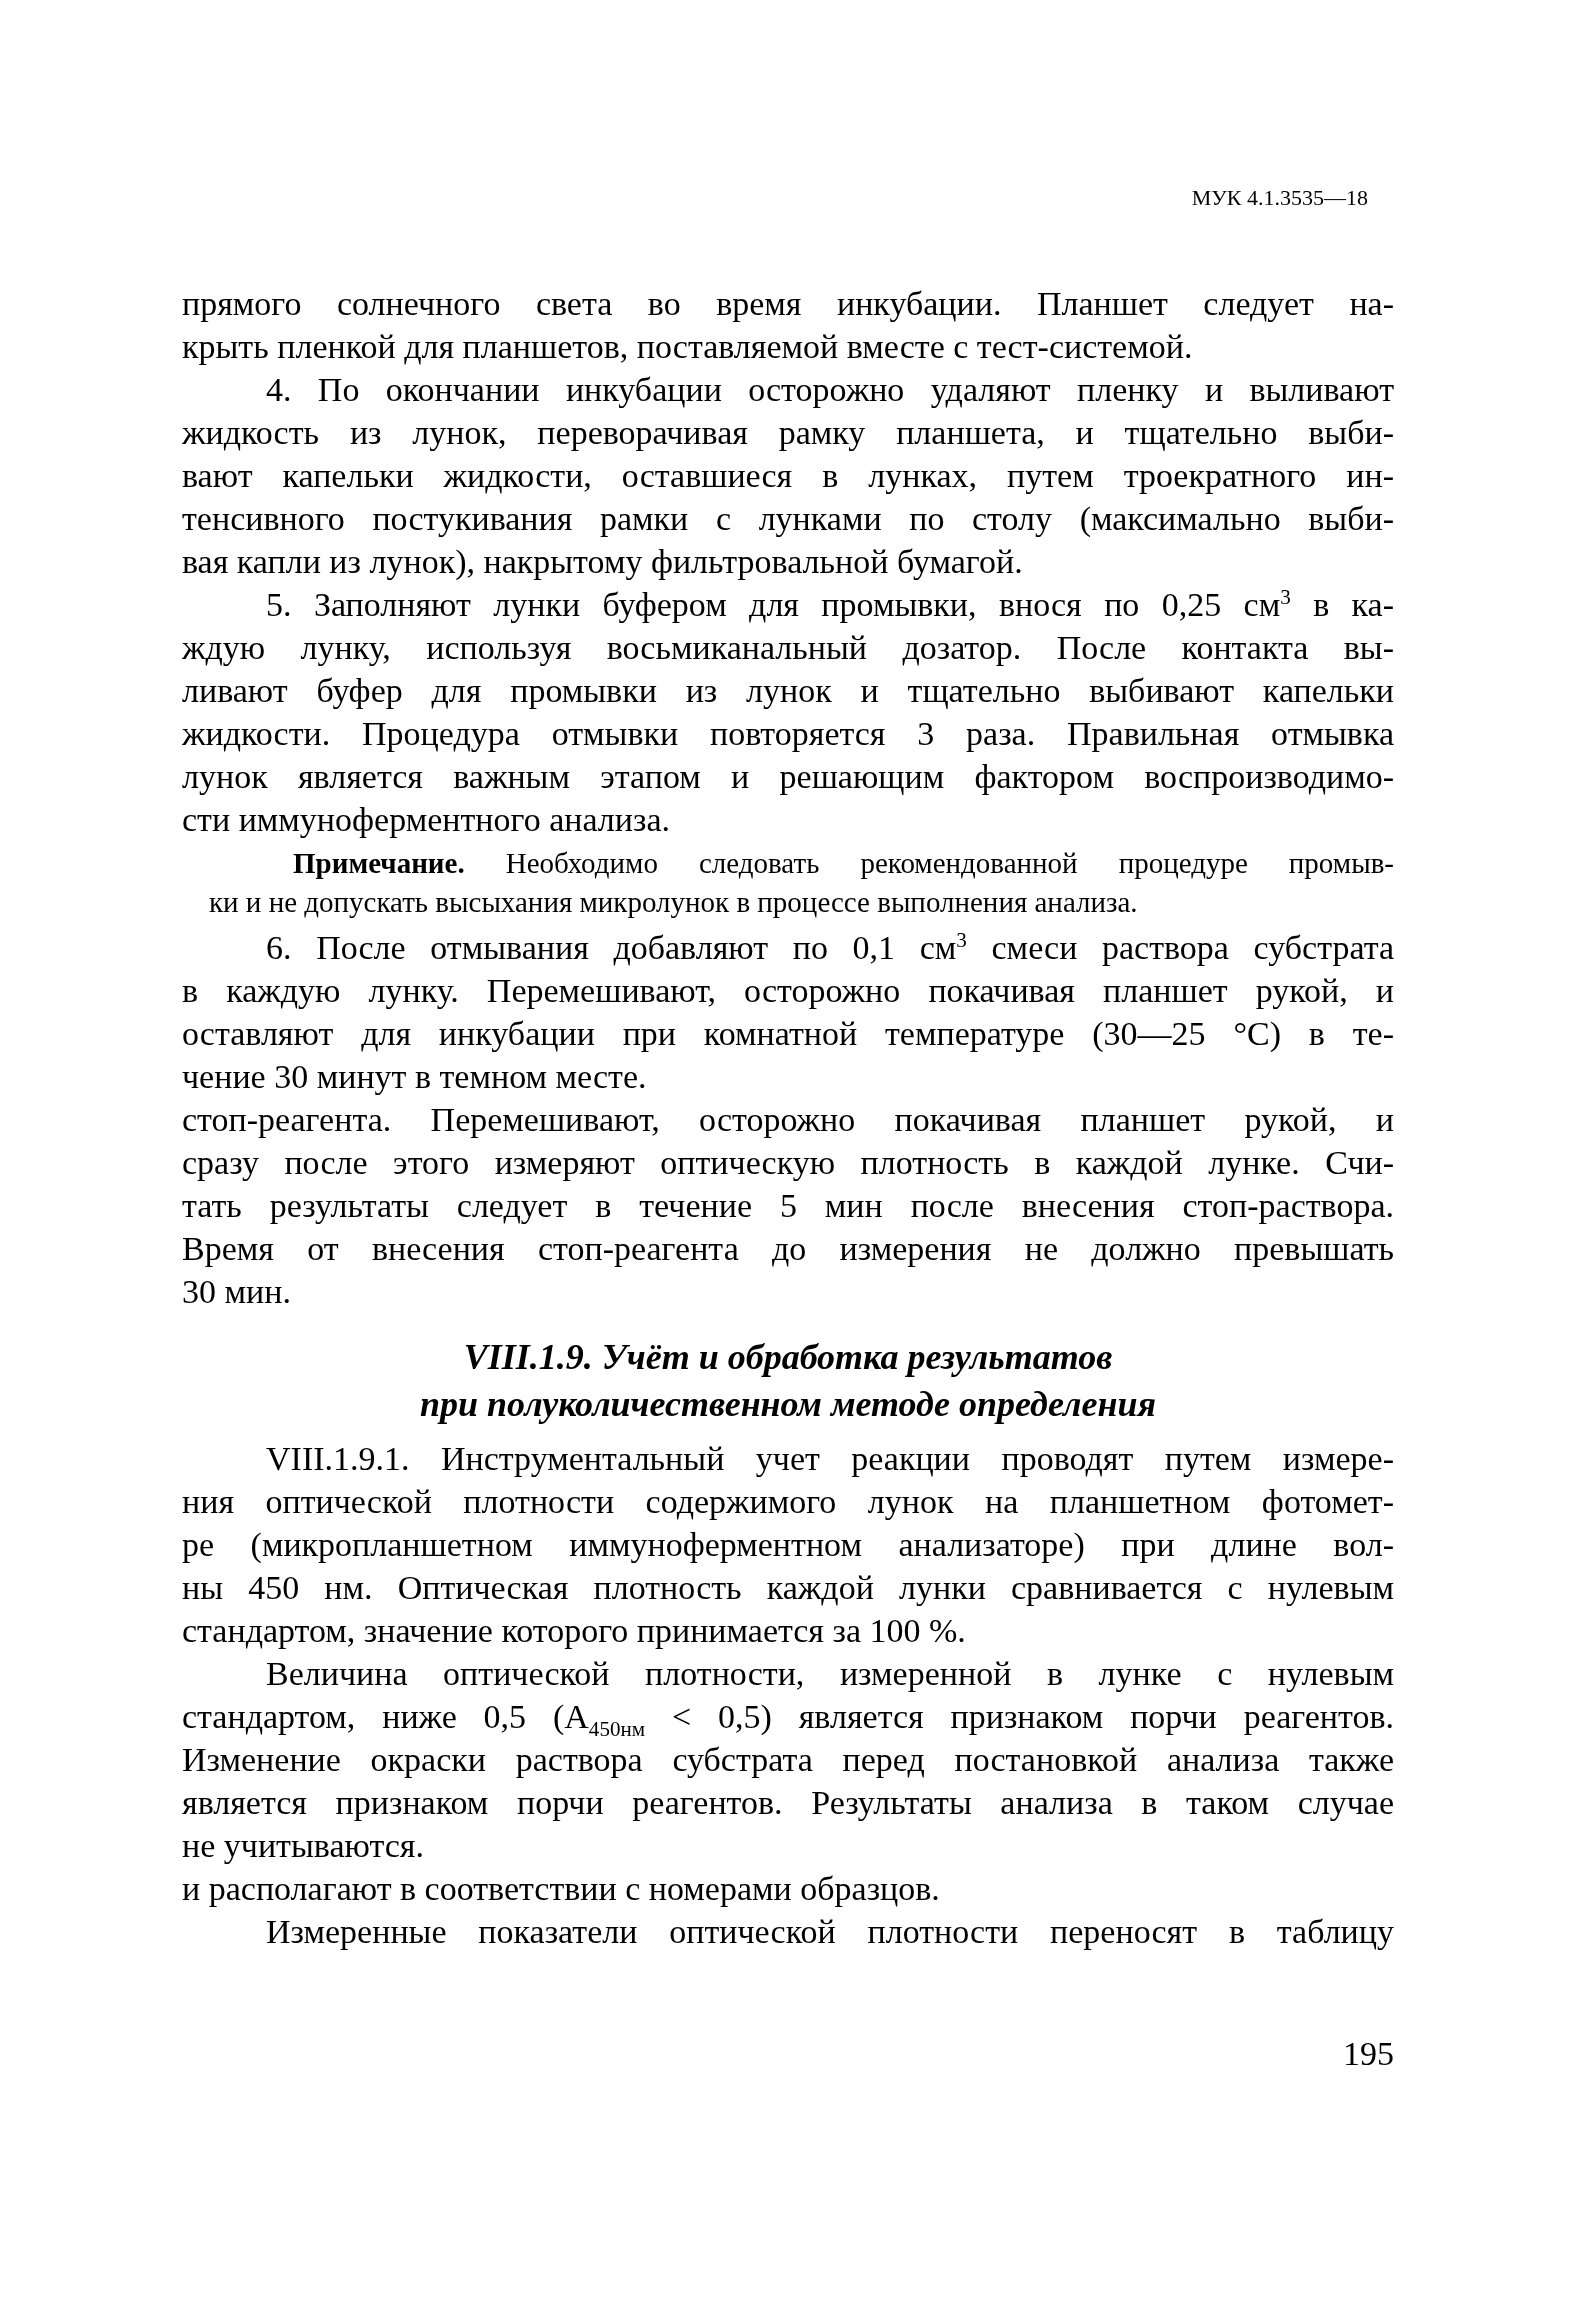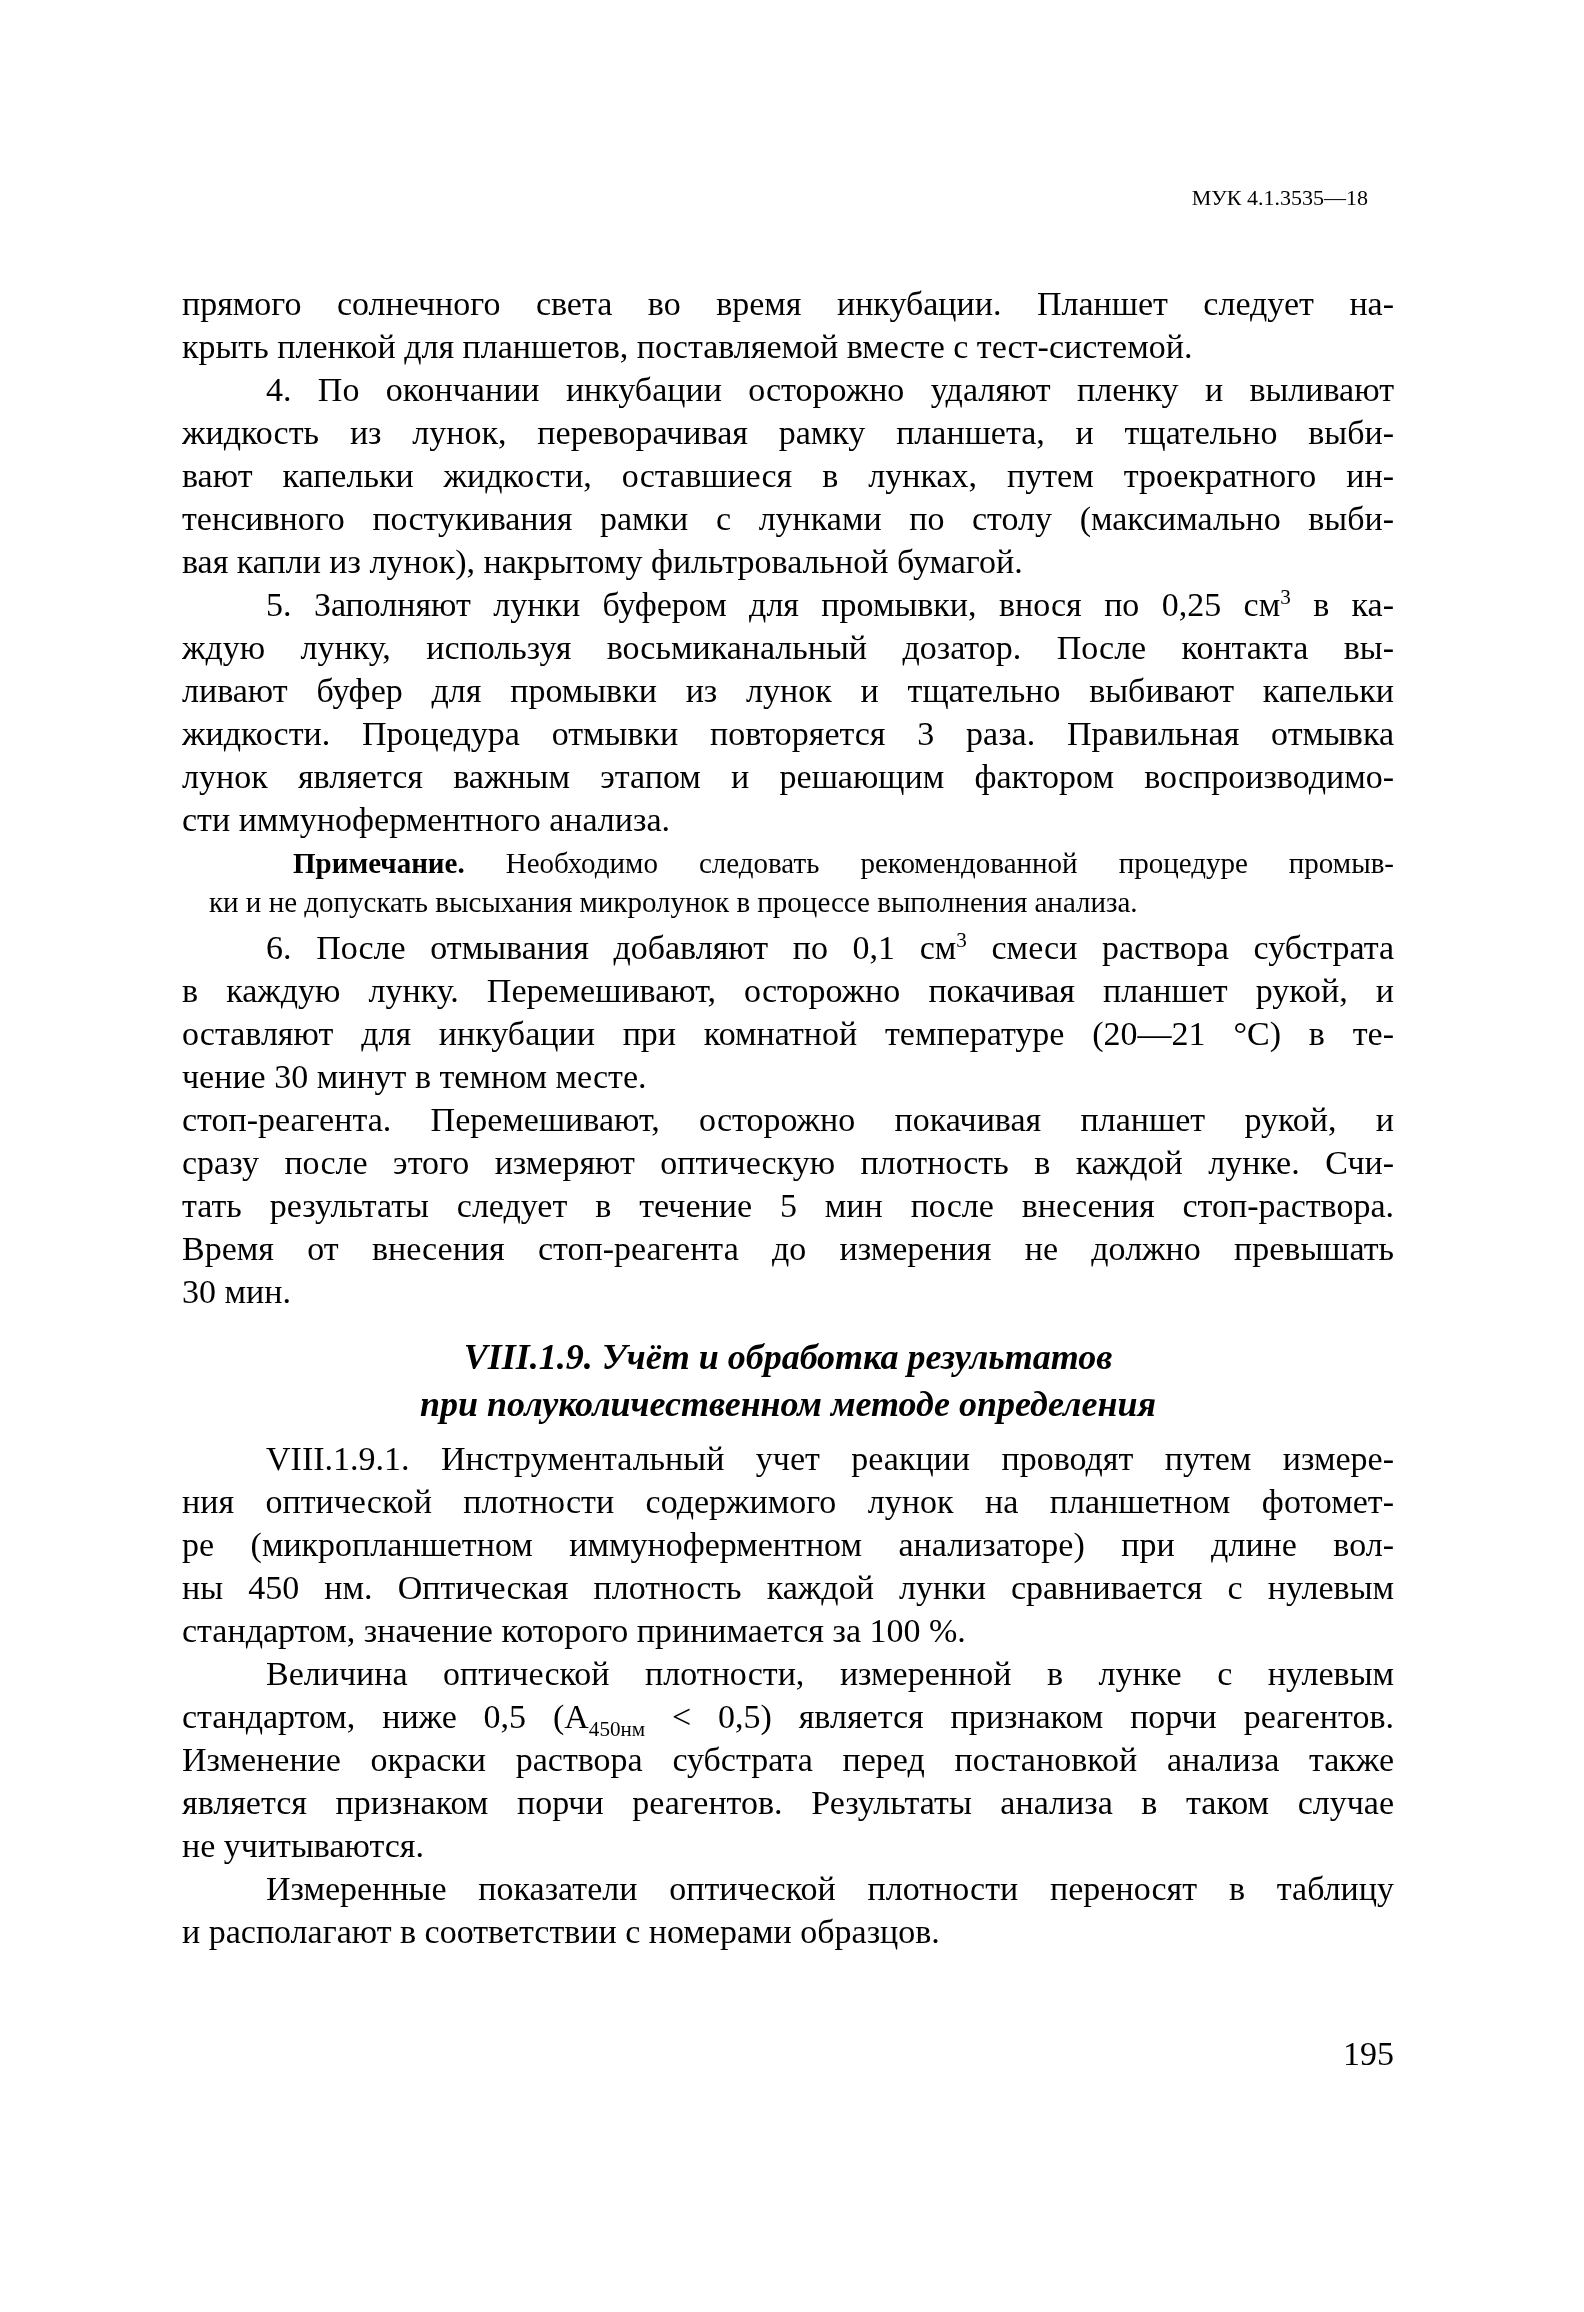--- a/index.html
+++ b/index.html
@@ -85,21 +85,21 @@
         <div class="line j" data-name="text-line"><span data-name="text-run">лунок является важным этапом и решающим фактором воспроизводимо-</span></div>
         <div class="line" data-name="text-line"><span data-name="text-run">сти иммуноферментного анализа.</span></div>
       </div>
       <div class="block note" data-name="block-note">
         <div class="line j ind" data-name="text-line"><b data-name="text-run">Примечание.</b><span data-name="text-run"> Необходимо следовать рекомендованной процедуре промыв-</span></div>
         <div class="line" data-name="text-line"><span data-name="text-run">ки и не допускать высыхания микролунок в процессе выполнения анализа.</span></div>
       </div>
       <div class="block body" data-name="block-step6">
         <div class="line j ind" data-name="text-line"><span data-name="text-run">6. После отмывания добавляют по 0,1 см</span><sup data-name="text-run">3</sup><span data-name="text-run"> смеси раствора субстрата</span></div>
         <div class="line j" data-name="text-line"><span data-name="text-run">в каждую лунку. Перемешивают, осторожно покачивая планшет рукой, и</span></div>
-        <div class="line j" data-name="text-line"><span data-name="text-run">оставляют для инкубации при комнатной температуре (20—21 °С) в те-</span></div>
+        <div class="line j" data-name="text-line"><span data-name="text-run">оставляют для инкубации при комнатной температуре (30—25 °С) в те-</span></div>
         <div class="line" data-name="text-line"><span data-name="text-run">чение 30 минут в темном месте.</span></div>
       </div>
       <div class="block body" data-name="block-step7">
         <div class="line j" data-name="text-line"><span data-name="text-run">стоп-реагента. Перемешивают, осторожно покачивая планшет рукой, и</span></div>
         <div class="line j" data-name="text-line"><span data-name="text-run">сразу после этого измеряют оптическую плотность в каждой лунке. Счи-</span></div>
         <div class="line j" data-name="text-line"><span data-name="text-run">тать результаты следует в течение 5 мин после внесения стоп-раствора.</span></div>
         <div class="line j" data-name="text-line"><span data-name="text-run">Время от внесения стоп-реагента до измерения не должно превышать</span></div>
         <div class="line" data-name="text-line"><span data-name="text-run">30 мин.</span></div>
       </div>
       <div class="block heading" data-name="block-heading">
@@ -114,19 +114,19 @@
         <div class="line" data-name="text-line"><span data-name="text-run">стандартом, значение которого принимается за 100 %.</span></div>
       </div>
       <div class="block body" data-name="block-density">
         <div class="line j ind" data-name="text-line"><span data-name="text-run">Величина оптической плотности, измеренной в лунке с нулевым</span></div>
         <div class="line j" data-name="text-line"><span data-name="text-run">стандартом, ниже 0,5 (А</span><sub data-name="text-run">450нм</sub><span data-name="text-run"> &lt; 0,5) является признаком порчи реагентов.</span></div>
         <div class="line j" data-name="text-line"><span data-name="text-run">Изменение окраски раствора субстрата перед постановкой анализа также</span></div>
         <div class="line j" data-name="text-line"><span data-name="text-run">является признаком порчи реагентов. Результаты анализа в таком случае</span></div>
         <div class="line" data-name="text-line"><span data-name="text-run">не учитываются.</span></div>
       </div>
       <div class="block body" data-name="block-table-note">
+        <div class="line" data-name="text-line"><span data-name="text-run">и располагают в соответствии с номерами образцов.</span></div>
         <div class="line j ind" data-name="text-line"><span data-name="text-run">Измеренные показатели оптической плотности переносят в таблицу</span></div>
-        <div class="line" data-name="text-line"><span data-name="text-run">и располагают в соответствии с номерами образцов.</span></div>
       </div>
     </div>
   <div class="pagenum" data-name="page-number">195</div>
 </div>
 
 
 </body></html>

